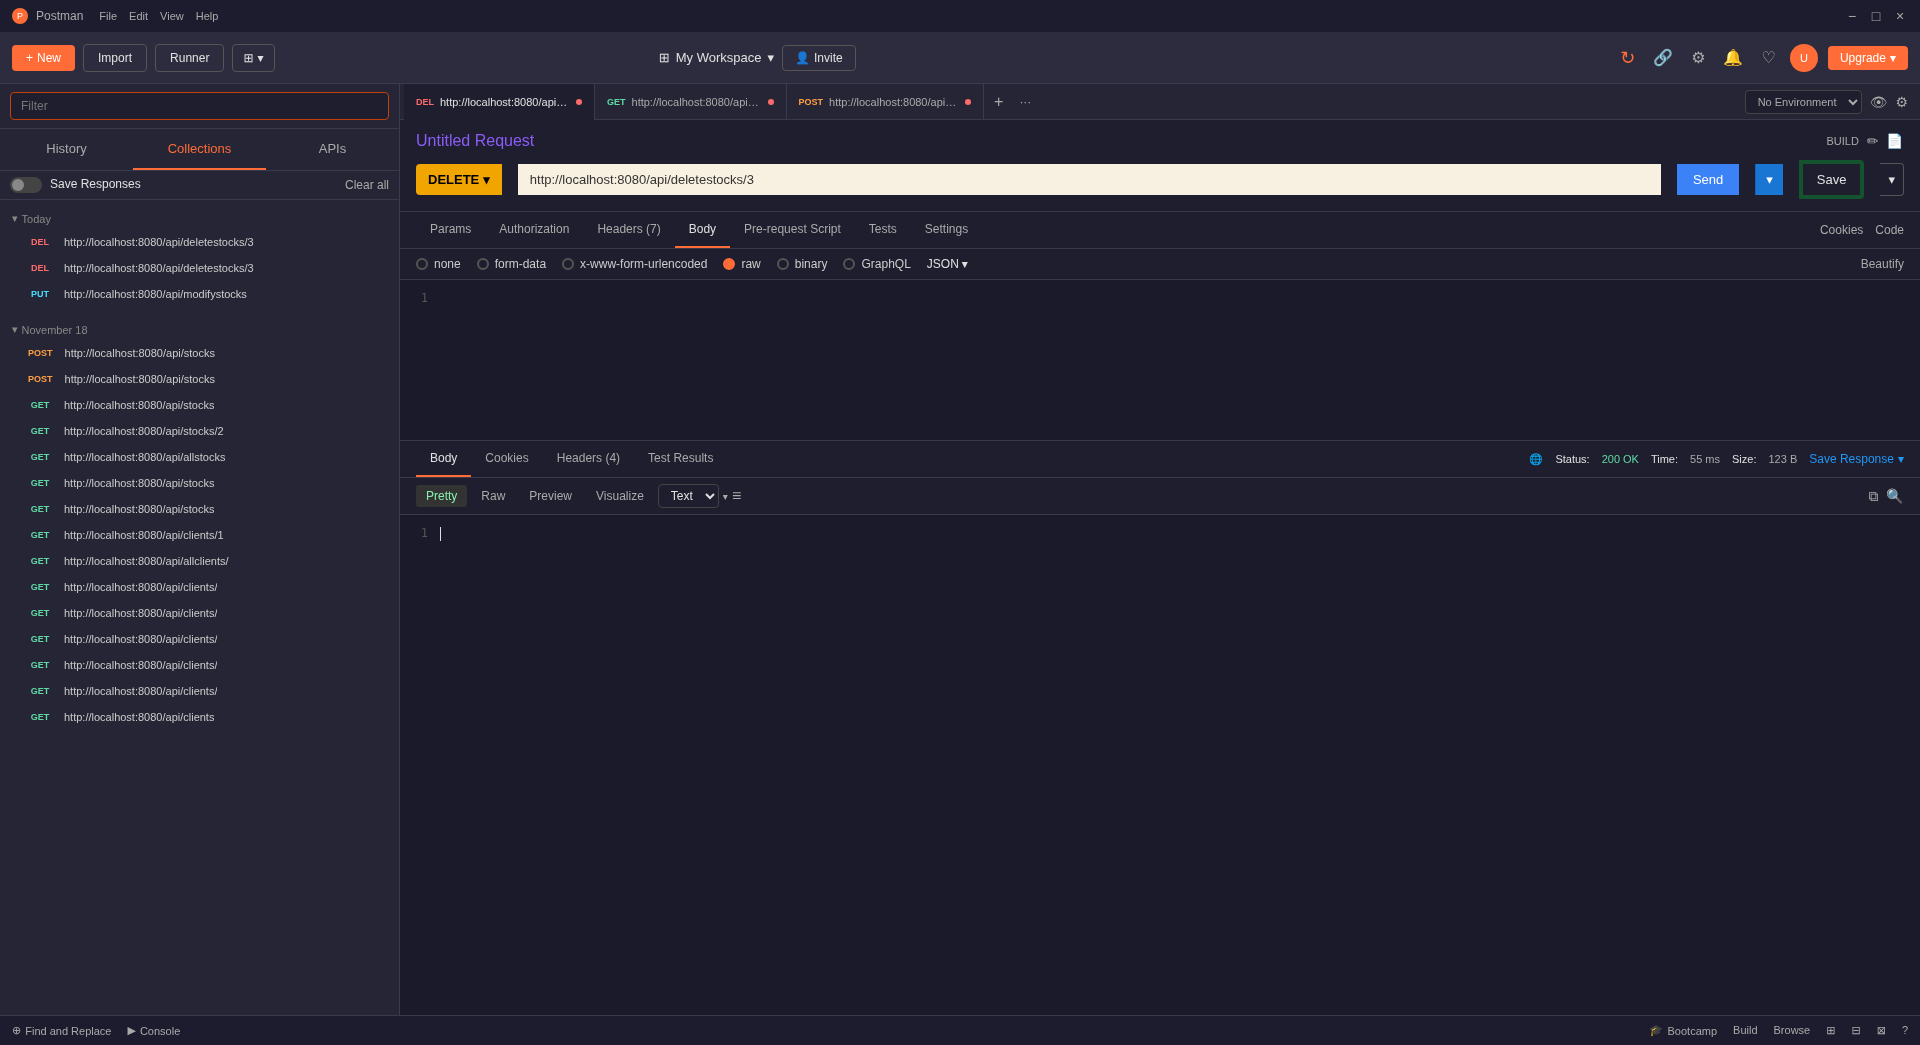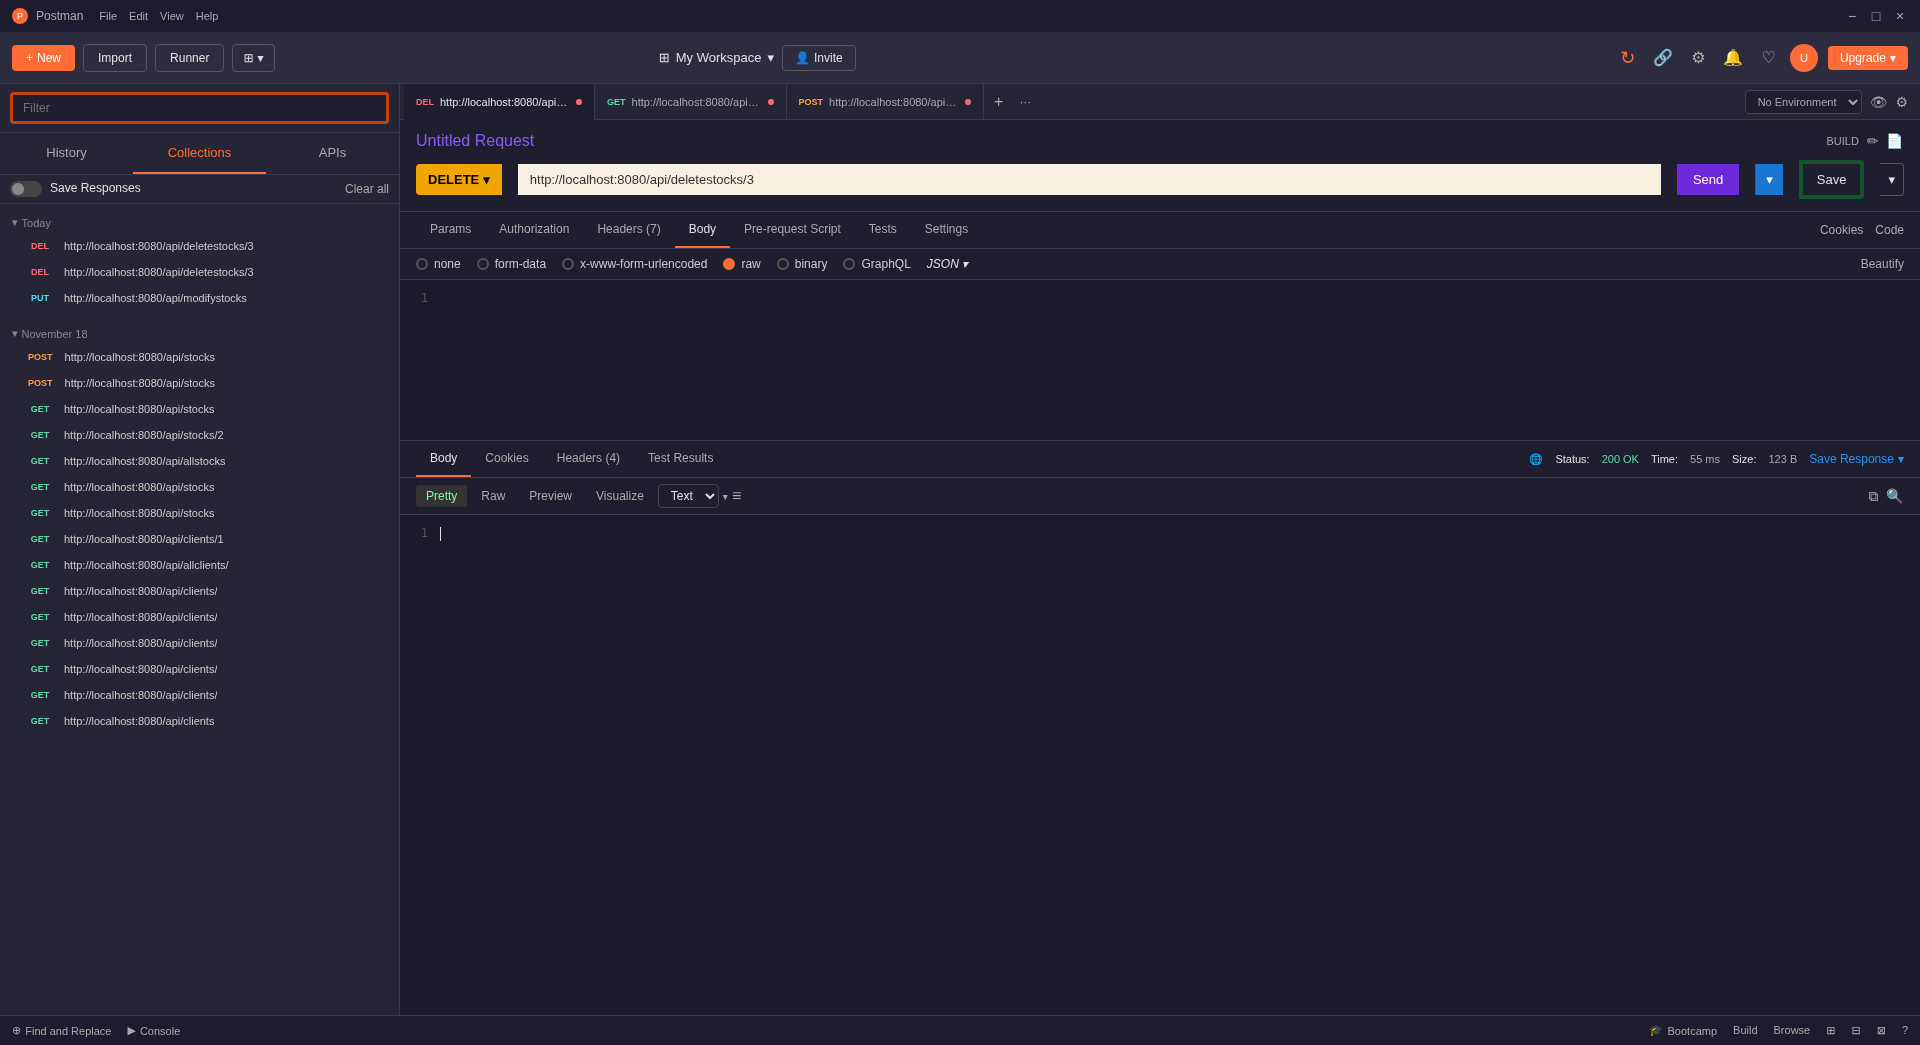--- a/index.html
+++ b/index.html
@@ -25,21 +25,21 @@
     .icon-btn { background: transparent; border: none; color: #aaa; cursor: pointer; font-size: 16px; padding: 4px; }
     .avatar { width: 28px; height: 28px; background: #ff6c37; border-radius: 50%; display: flex; align-items: center; justify-content: center; color: white; font-size: 11px; cursor: pointer; }
     .btn-upgrade { background: #ff6c37; color: white; border: none; padding: 5px 12px; border-radius: 4px; cursor: pointer; font-size: 12px; display: flex; align-items: center; gap: 4px; }
     
     
     .main-layout { display: flex; height: calc(1045px - 32px - 52px - 30px); }
     
     
     .sidebar { width: 400px; background: #252535; border-right: 1px solid #3a3a4e; display: flex; flex-direction: column; }
     .sidebar-search { padding: 8px 10px; border-bottom: 1px solid #3a3a4e; }
-    .sidebar-search input { width: 100%; background: #1e1e2e; border: 3px solid #c2410c; border-radius: 4px; padding: 6px 10px; color: #e0e0e0; font-size: 12px; outline: none; }
+    .sidebar-search input { width: 100%; background: #1e1e2e; border: 1px solid #c2410c; border-radius: 4px; padding: 6px 10px; color: #e0e0e0; font-size: 12px; outline: none; }
     .sidebar-tabs { display: flex; border-bottom: 1px solid #3a3a4e; }
     .sidebar-tab { flex: 1; padding: 12px 8px; text-align: center; cursor: pointer; font-size: 13px; color: #aaa; border-bottom: 2px solid transparent; }
     .sidebar-tab.active { color: #ff6c37; border-bottom-color: #ff6c37; }
     .sidebar-actions { display: flex; justify-content: flex-end; padding: 6px 10px; border-bottom: 1px solid #3a3a4e; align-items: center; }
     .save-responses { display: flex; align-items: flex-start; gap: 8px; margin-right: auto; }
     .toggle { width: 32px; height: 16px; background: #444; border-radius: 8px; cursor: pointer; position: relative; }
     .toggle-knob { width: 12px; height: 12px; background: #888; border-radius: 50%; position: absolute; top: 2px; left: 2px; }
     .clear-all-btn { color: #aaa; background: transparent; border: none; cursor: pointer; font-size: 12px; }
     .sidebar-content { overflow-y: auto; flex: 1; }
     .history-section { padding: 4px 0; }
@@ -71,39 +71,39 @@
     
     
     .request-area { padding: 12px 16px; border-bottom: 1px solid #3a3a4e; }
     .request-title-row { display: flex; align-items: center; justify-content: space-between; margin-bottom: 10px; }
     .request-title { font-size: 16px; color: #8b5cf6; font-weight: 400; }
     .request-title-actions { display: flex; gap: 8px; }
     .build-btn { background: transparent; border: none; color: #aaa; cursor: pointer; font-size: 11px; }
     .request-url-row { display: flex; align-items: center; gap: 16px; }
     .method-select { background: #f0a500; color: #000; border: none; border-radius: 4px 0 0 4px; padding: 8px 12px; font-size: 13px; font-weight: bold; cursor: pointer; display: flex; align-items: center; gap: 4px; }
     .url-input { flex: 1; background: #f8f0e0; color: #333; border: none; padding: 8px 12px; font-size: 13px; outline: none; }
-    .send-btn { background: #6d28d9; color: white; border: none; padding: 8px 16px; font-size: 13px; cursor: pointer; border-radius: 0; display: flex; align-items: center; gap: 4px; }
+    .send-btn { background: #3b82f6; color: white; border: none; padding: 8px 16px; font-size: 13px; cursor: pointer; border-radius: 0; display: flex; align-items: center; gap: 4px; }
     .send-btn-arrow { background: #1976D2; color: white; border: none; padding: 8px 10px; font-size: 13px; cursor: pointer; border-left: 1px solid #1565C0; }
     .save-btn { background: transparent; color: #e0e0e0; border: 4px solid #14532d; padding: 8px 14px; font-size: 13px; cursor: pointer; border-radius: 0 4px 4px 0; }
     .save-btn-arrow { background: transparent; color: #e0e0e0; border: 1px solid #555; border-left: none; padding: 8px 8px; font-size: 13px; cursor: pointer; border-radius: 0 4px 4px 0; }
     
     
     .req-tabs { display: flex; align-items: center; padding: 0 16px; border-bottom: 1px solid #3a3a4e; background: #1e1e2e; }
     .req-tab { padding: 10px 14px; cursor: pointer; font-size: 12px; color: #aaa; border-bottom: 2px solid transparent; }
     .req-tab.active { color: #e0e0e0; border-bottom-color: #ff6c37; }
     .req-tab-right { margin-left: auto; display: flex; gap: 12px; }
     .req-tab-link { color: #aaa; font-size: 12px; cursor: pointer; text-decoration: none; }
     
     
     .body-options { display: flex; align-items: center; gap: 16px; padding: 8px 16px; border-bottom: 1px solid #3a3a4e; }
     .radio-group { display: flex; align-items: center; gap: 6px; cursor: pointer; }
     .radio-btn { width: 12px; height: 12px; border-radius: 50%; border: 2px solid #555; }
     .radio-btn.selected { border-color: #ff6c37; background: #ff6c37; }
     .radio-label { font-size: 12px; color: #ccc; }
-    .json-badge { background: transparent; border: none; color: #e0e0e0; cursor: pointer; font-size: 12px; display: flex; align-items: center; gap: 3px; font-style: italic; }
+    .json-badge { background: transparent; border: none; color: #e0e0e0; cursor: pointer; font-size: 12px; display: flex; align-items: center; gap: 3px; }
     .beautify-btn { margin-left: auto; color: #aaa; background: transparent; border: none; cursor: pointer; font-size: 12px; }
     
     
     .body-editor { flex: 1; display: flex; background: #1a1a2a; padding: 8px 0; max-height: 160px; }
     .line-numbers { width: 40px; text-align: right; padding-right: 12px; color: #555; font-size: 12px; font-family: monospace; line-height: 20px; }
     .editor-content { flex: 1; color: #e0e0e0; font-size: 12px; font-family: monospace; line-height: 20px; }
     
     
     .response-area { flex: 1; display: flex; flex-direction: column; border-top: 1px solid #3a3a4e; }
     .resp-tabs-bar { display: flex; align-items: center; padding: 0 16px; border-bottom: 1px solid #3a3a4e; background: #1e1e2e; }

